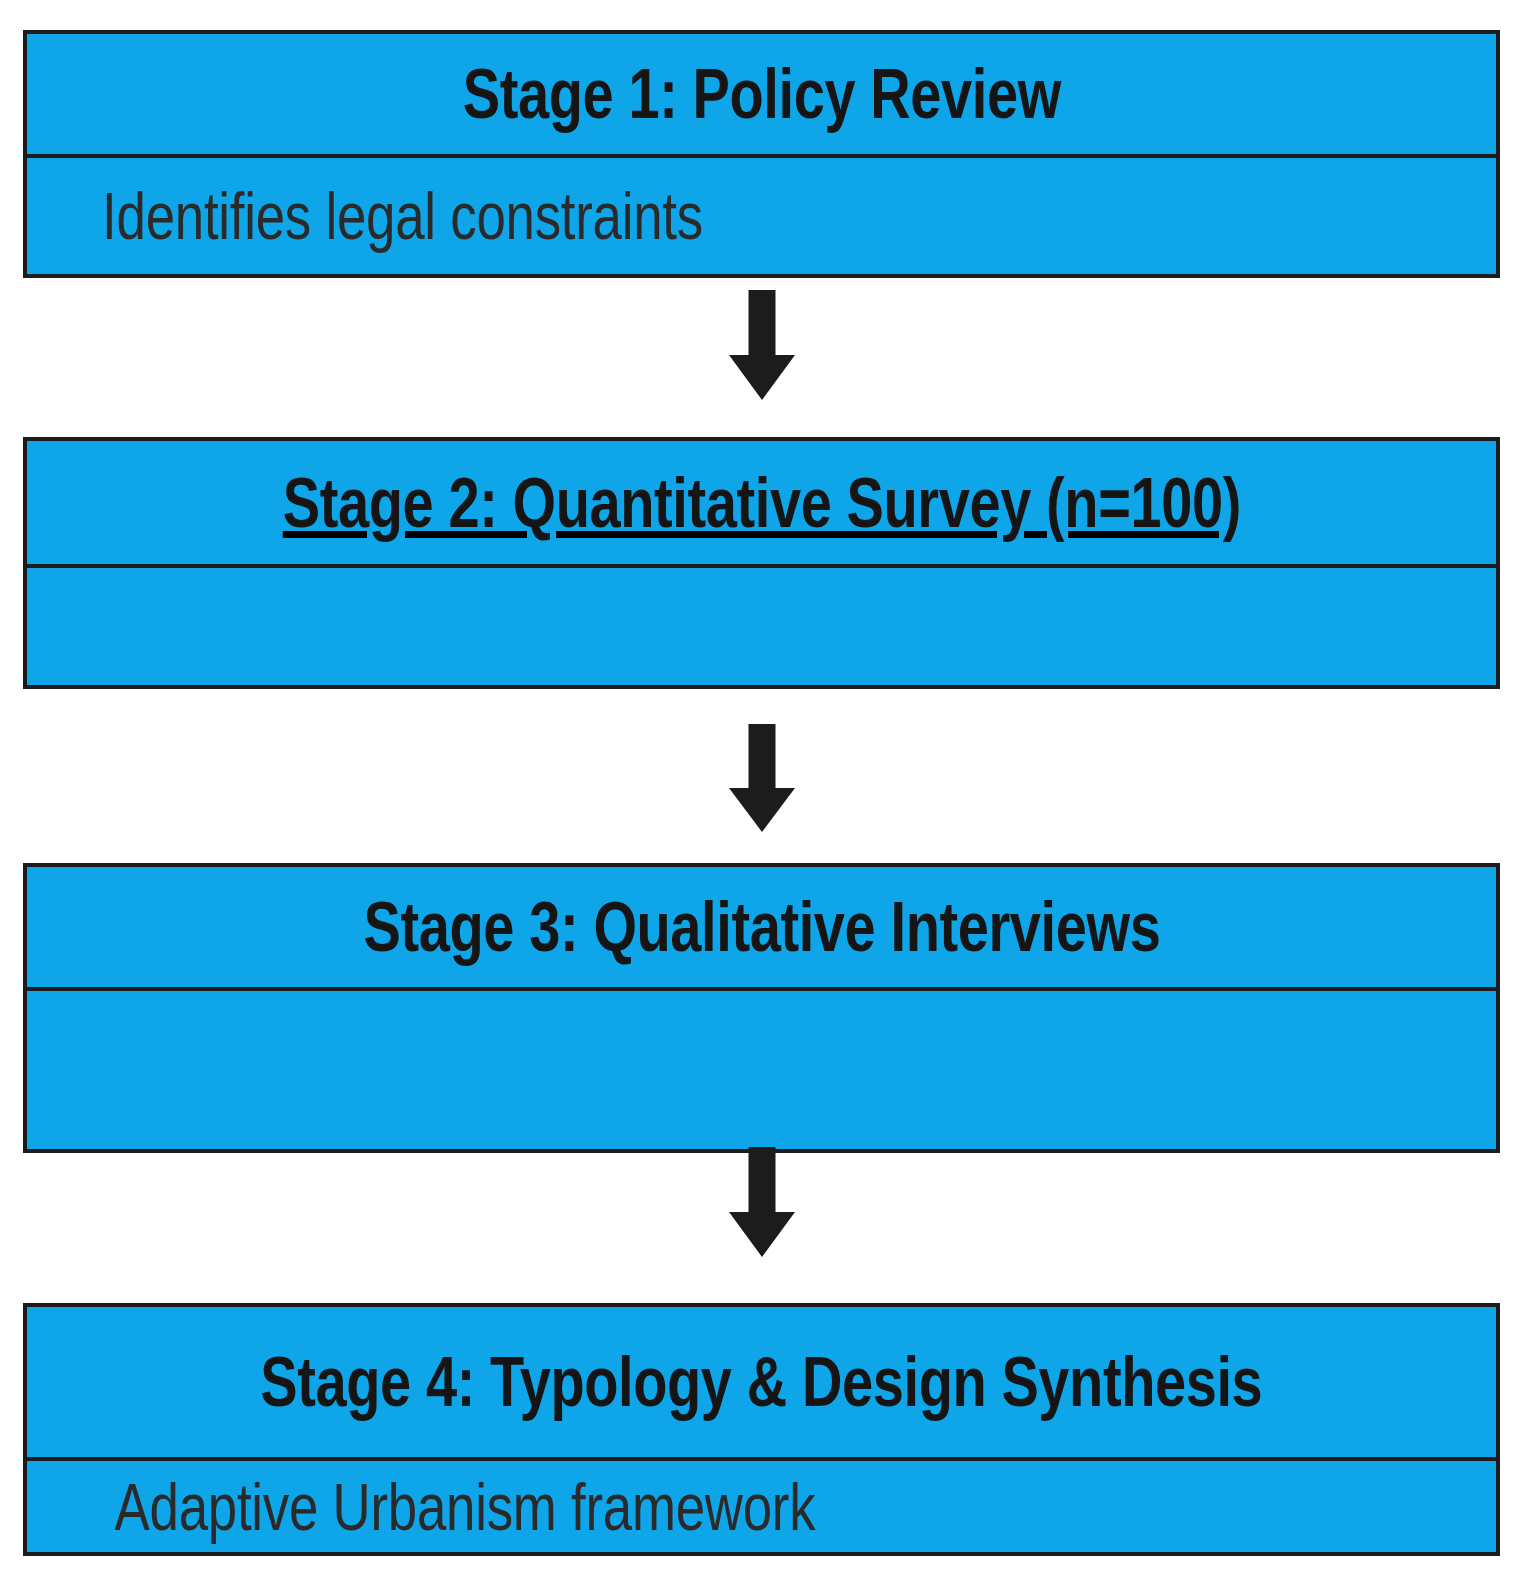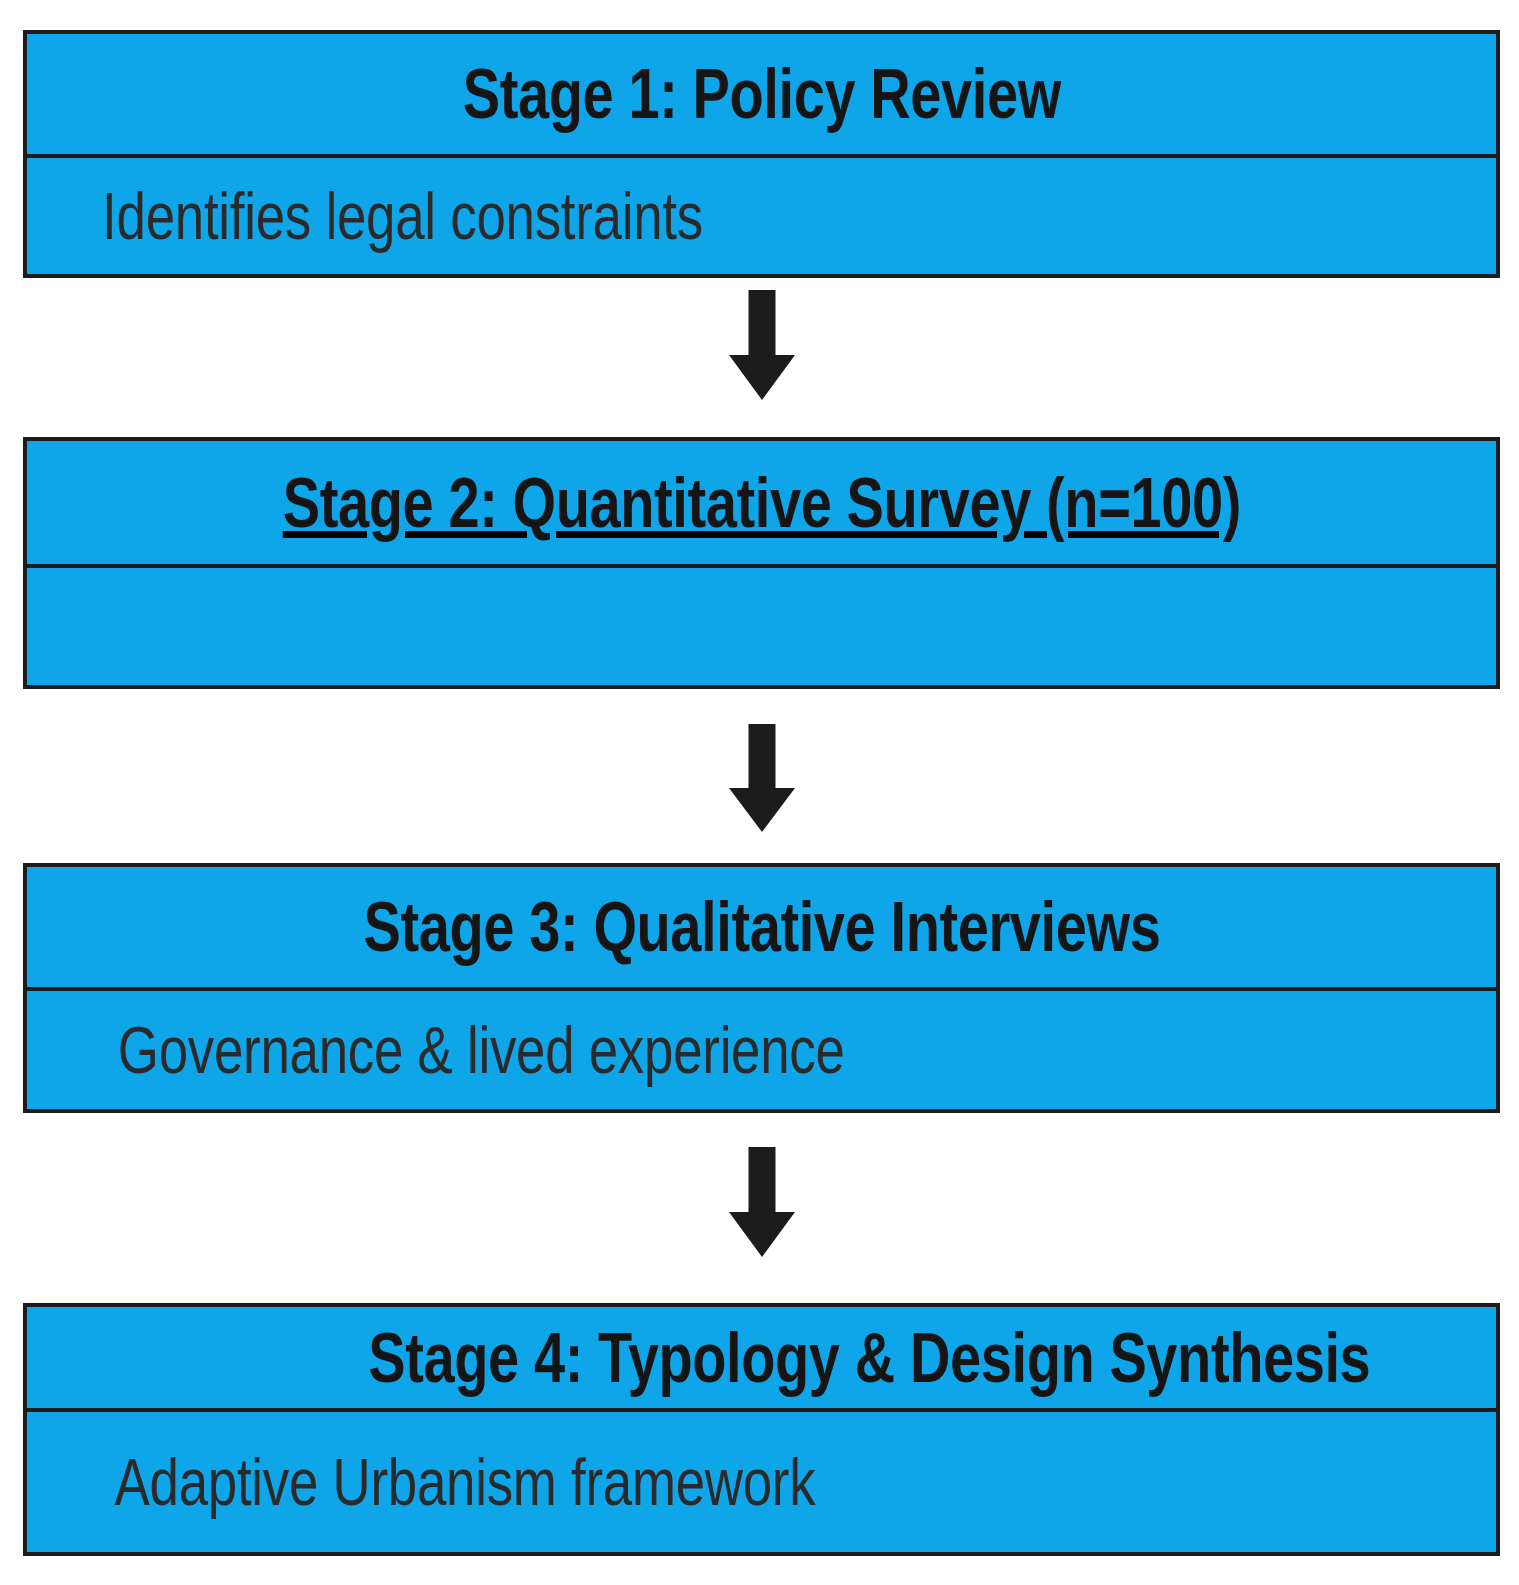--- a/index.html
+++ b/index.html
@@ -65,25 +65,25 @@
     transform-origin: center center;
   }
 
   
   #box-stage-1 { top: 30px;   height: 248px; }
   #box-stage-1 .stage-title-row { height: 124px; }
 
   #box-stage-2 { top: 437px;  height: 252px; }
   #box-stage-2 .stage-title-row { height: 127px; text-decoration: underline; }
 
-  #box-stage-3 { top: 863px;  height: 250px; }
+  #box-stage-3 { top: 863px;  height: 290px; }
   #box-stage-3 .stage-title-row { height: 124px; }
 
   #box-stage-4 { top: 1303px; height: 253px; }
-  #box-stage-4 .stage-title-row { height: 105px; justify-content: flex-end; }
+  #box-stage-4 .stage-title-row { height: 154px; }
 
   
   .flow-arrow {
     position: absolute;
     left: 729px;
     width: 66px;
   }
   .flow-arrow svg { display: block; width: 100%; height: 100%; }
 
   #arrow-1-2 { top: 290px;  height: 110px; }
@@ -119,23 +119,20 @@
   <div class="flow-arrow" id="arrow-2-3">
     <svg viewBox="0 0 66 108" preserveAspectRatio="none" aria-hidden="true">
       <polygon points="19.5,0 46.5,0 46.5,64 66,64 33,108 0,64 19.5,64" fill="#1c1c1c"></polygon>
     </svg>
   </div>
 
   <div class="stage-box" id="box-stage-3">
     <div class="stage-title-row">
       <span class="stage-title">Stage 3: Qualitative Interviews</span>
     </div>
-    <div class="stage-body-row">
-      <span class="stage-body">Governance &amp; lived experience</span>
-    </div>
   </div>
 
   <div class="flow-arrow" id="arrow-3-4">
     <svg viewBox="0 0 66 110" preserveAspectRatio="none" aria-hidden="true">
       <polygon points="19.5,0 46.5,0 46.5,65 66,65 33,110 0,65 19.5,65" fill="#1c1c1c"></polygon>
     </svg>
   </div>
 
   <div class="stage-box" id="box-stage-4">
     <div class="stage-title-row">

